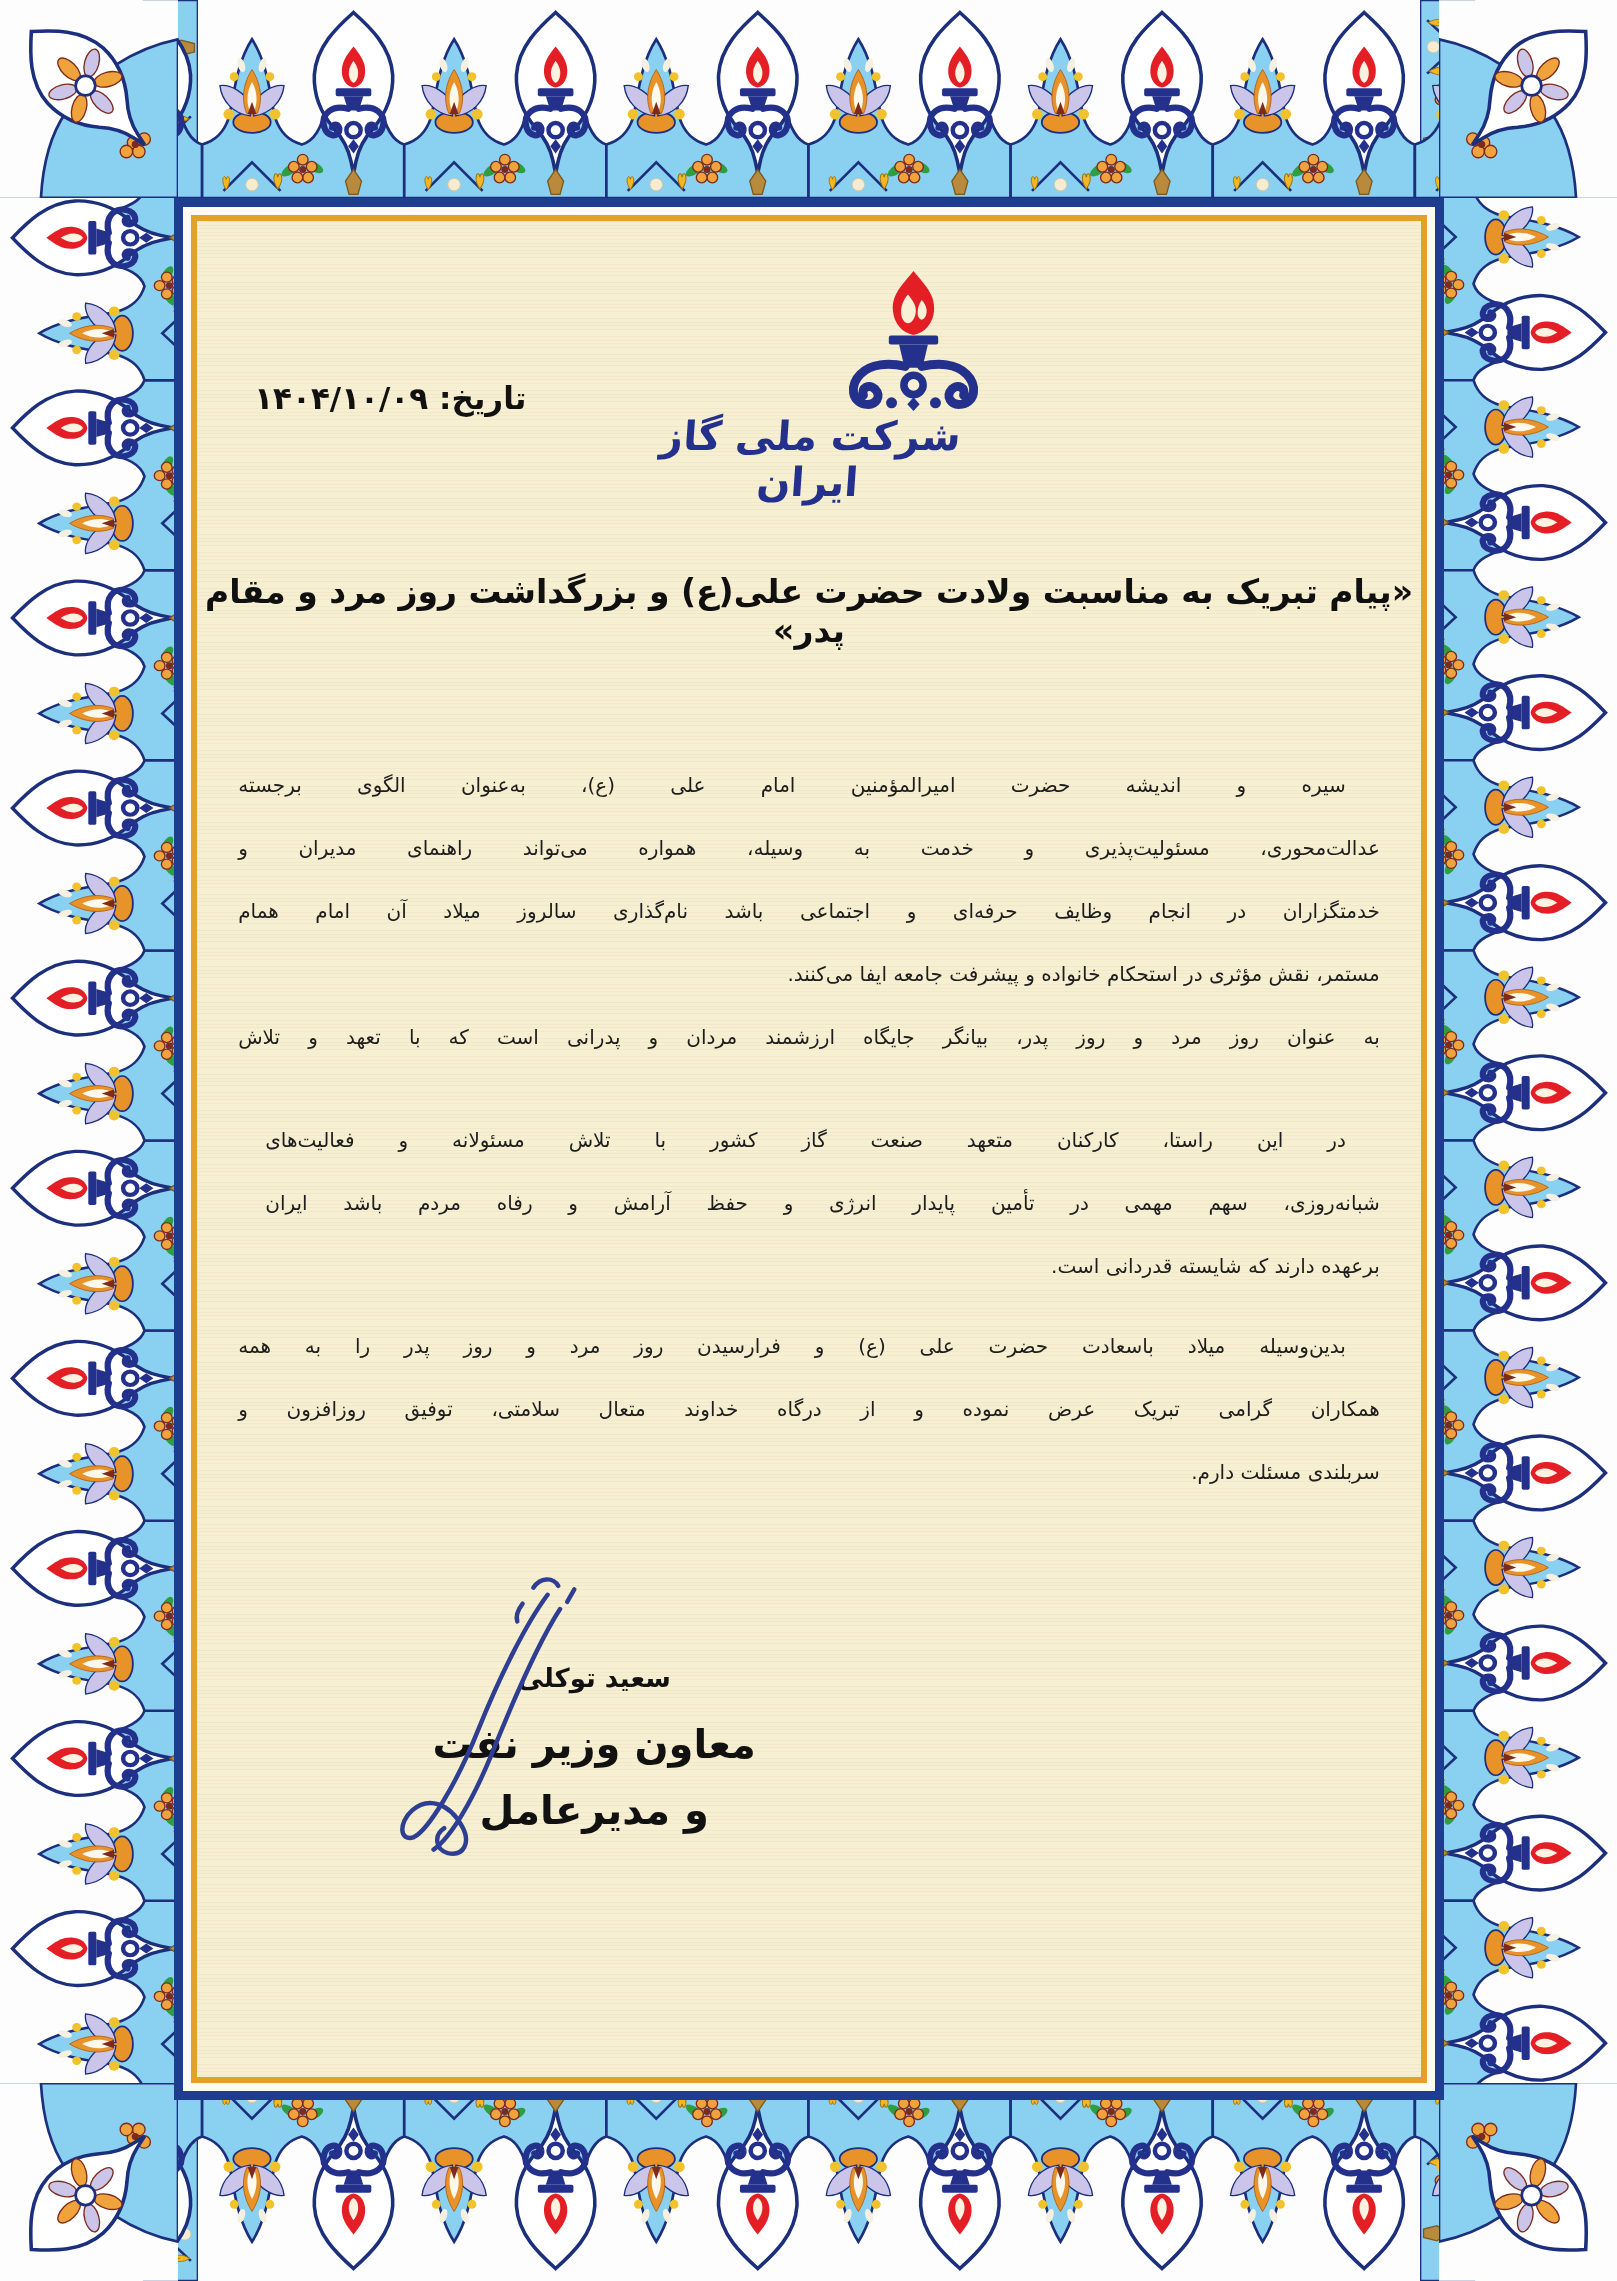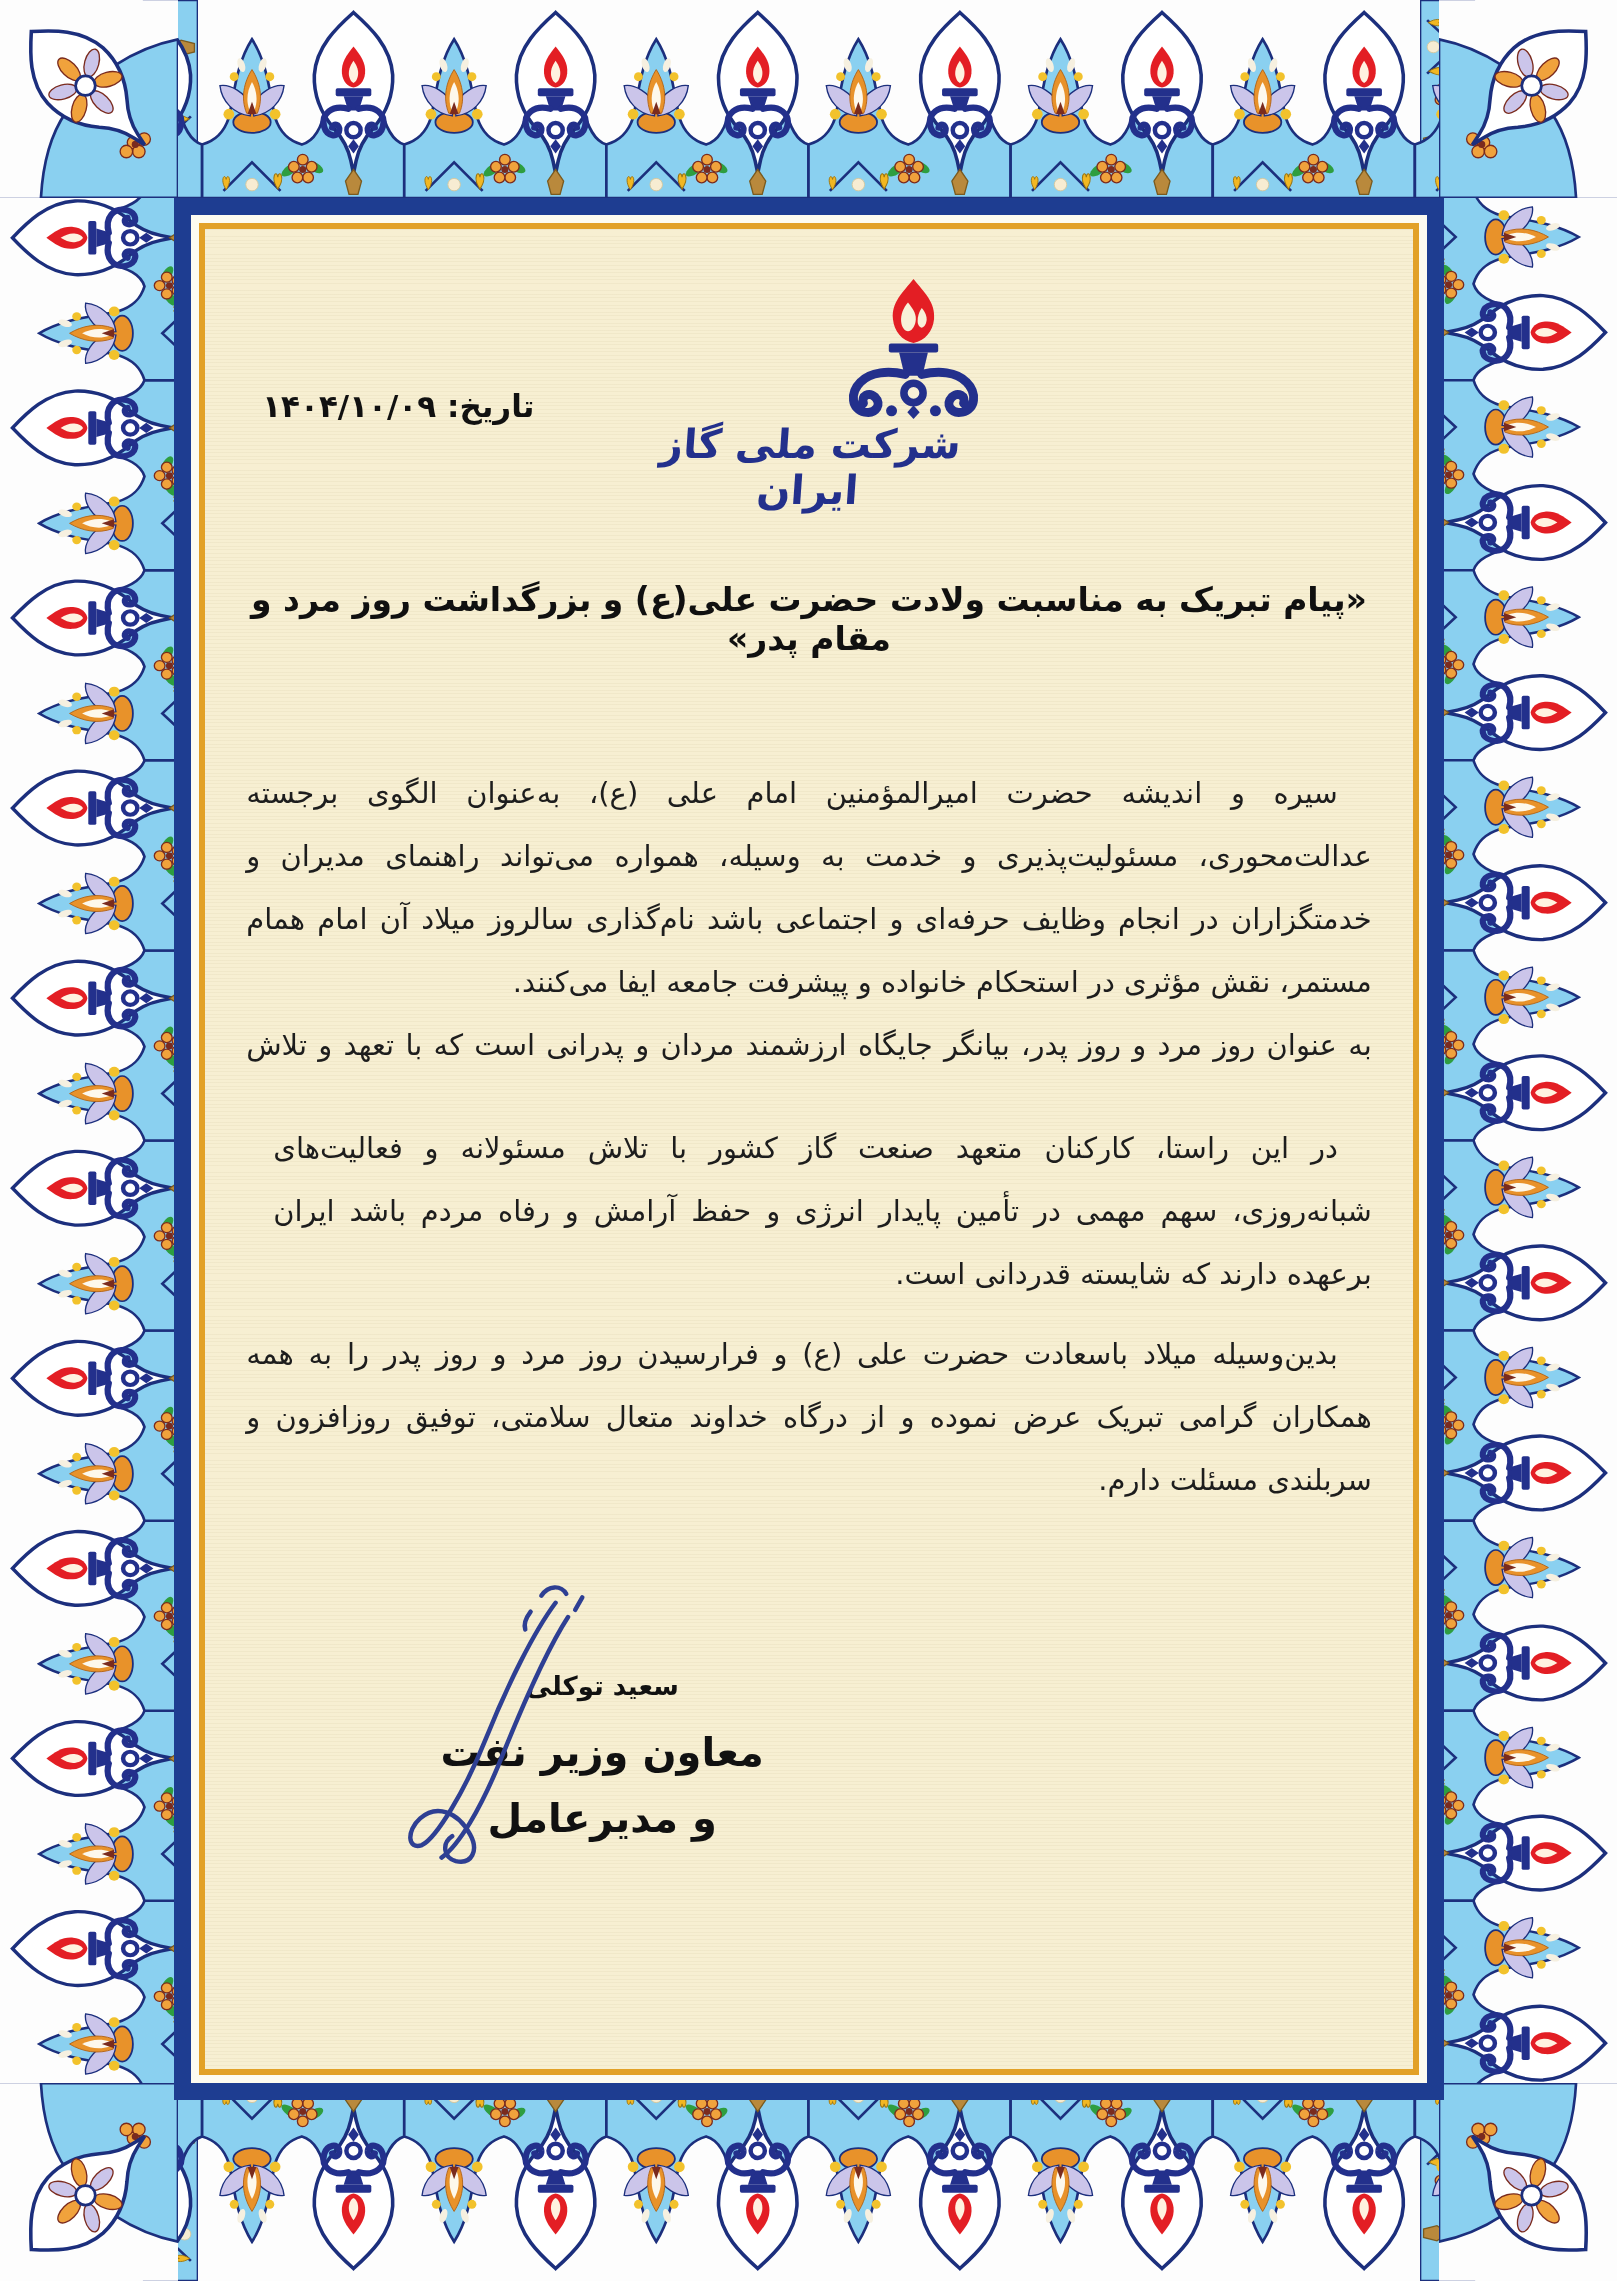--- a/index.html
+++ b/index.html
@@ -16,38 +16,38 @@
   .strip-right{left:1420px;top:0;width:2281px;height:198px;transform-origin:0 0;
                transform:rotate(90deg) translateY(-198px);}
   .corner{position:absolute;width:178px;height:198px;}
   .corner svg{width:100%;height:100%;}
   .corner-tl{left:0;top:0;}
   .corner-tr{right:0;top:0;transform:scaleX(-1);}
   .corner-bl{left:0;bottom:0;transform:scaleY(-1);}
   .corner-br{right:0;bottom:0;transform:scale(-1,-1);}
   
   .frame{position:absolute;left:174px;top:198px;width:1270px;height:1902px;
-         background:#1e3d91;padding:17px;box-sizing:border-box;}
+         background:#1e3d91;padding:9px;box-sizing:border-box;}
   .frame-gap{width:100%;height:100%;background:#fdfbf0;padding:8px;box-sizing:border-box;}
   .frame-gold{width:100%;height:100%;background:#e2a127;padding:6.2px;box-sizing:border-box;}
   .paper{position:relative;width:100%;height:100%;background:#f7efd2;
          background-image:repeating-linear-gradient(180deg,rgba(120,100,40,.05) 0 0.9px,rgba(0,0,0,0) 0.9px 3.6px);
          direction:rtl;color:#1d1d1d;}
   
   .date{position:absolute;left:57px;top:159px;font-size:31px;font-weight:bold;color:#111;
         direction:rtl;white-space:nowrap;}
   .logo-block{position:absolute;top:46px;left:50%;transform:translateX(-50%);
               width:374px;text-align:center;}
   .wordmark{margin-top:1.8px;font-size:40px;font-weight:bold;color:#23308c;
             transform:skewX(-4deg);letter-spacing:-0.9px;}
   .title{position:absolute;top:351px;left:0;right:0;text-align:center;
          font-size:33px;font-weight:bold;color:#101010;}
   .para{position:absolute;left:41px;right:41px;}
   .p1{top:533px;} .p2{top:888px;margin-left:27px;} .p3{top:1094px;}
-  .ln{height:63px;line-height:63px;font-size:29px;text-align:justify;text-align-last:justify;
+  .ln{height:63px;line-height:63px;font-size:20px;text-align:justify;text-align-last:justify;
       white-space:normal;}
   .ln-end{text-align:right;text-align-last:right;}
   .ln-indent{padding-right:34px;}
   .sig-block{position:absolute;top:1424px;left:223px;width:348px;text-align:center;z-index:2;}
   .sig-name{font-size:26px;font-weight:bold;color:#111;line-height:66px;}
   .sig-role{font-size:40px;font-weight:bold;color:#111;line-height:66px;}
   .scribble{position:absolute;left:192px;top:1347px;width:196px;height:303px;z-index:3;}
 </style>
 </head>
 <body>

